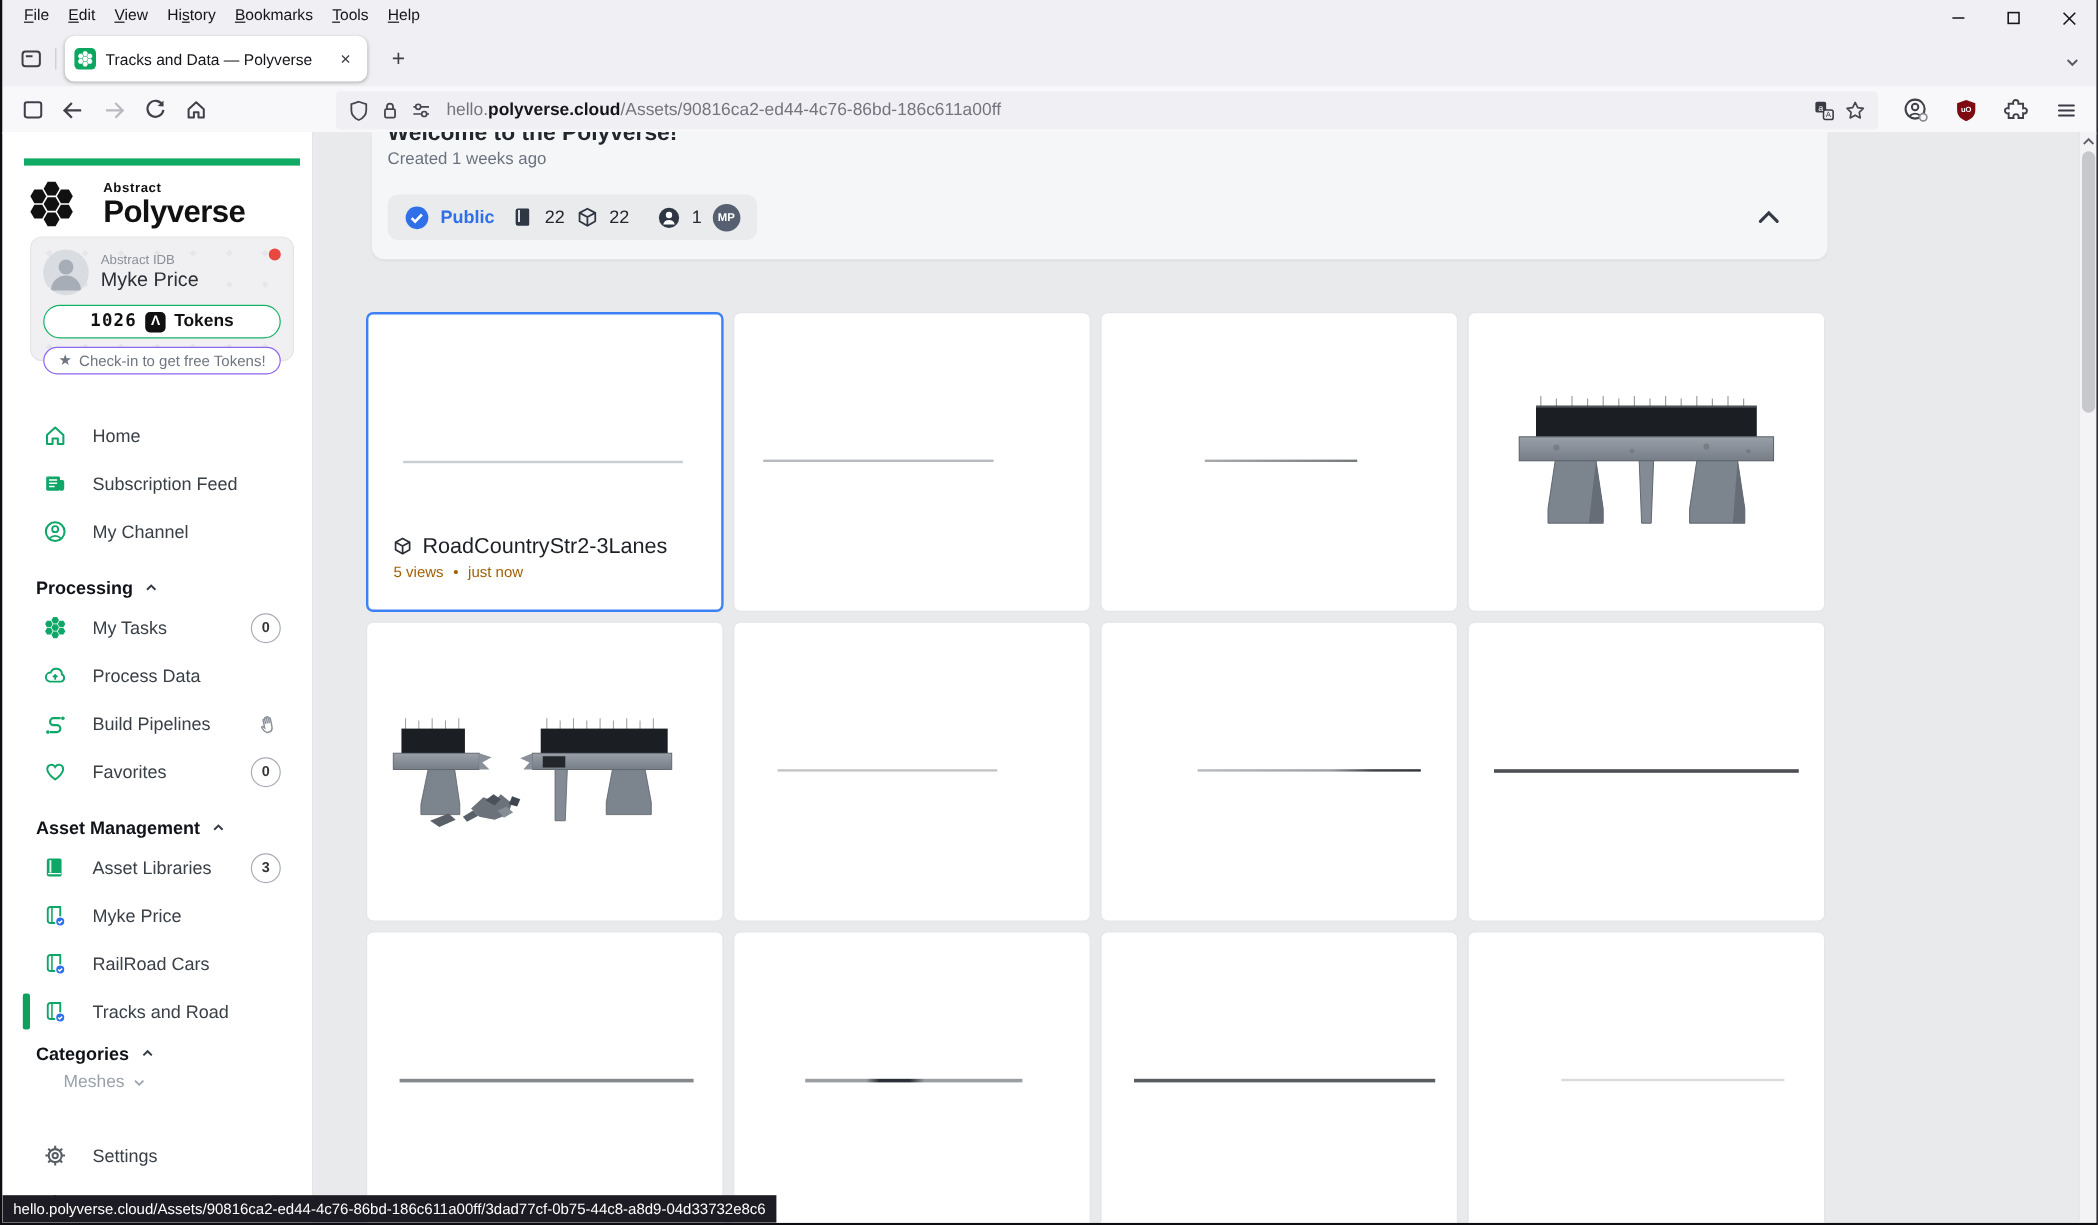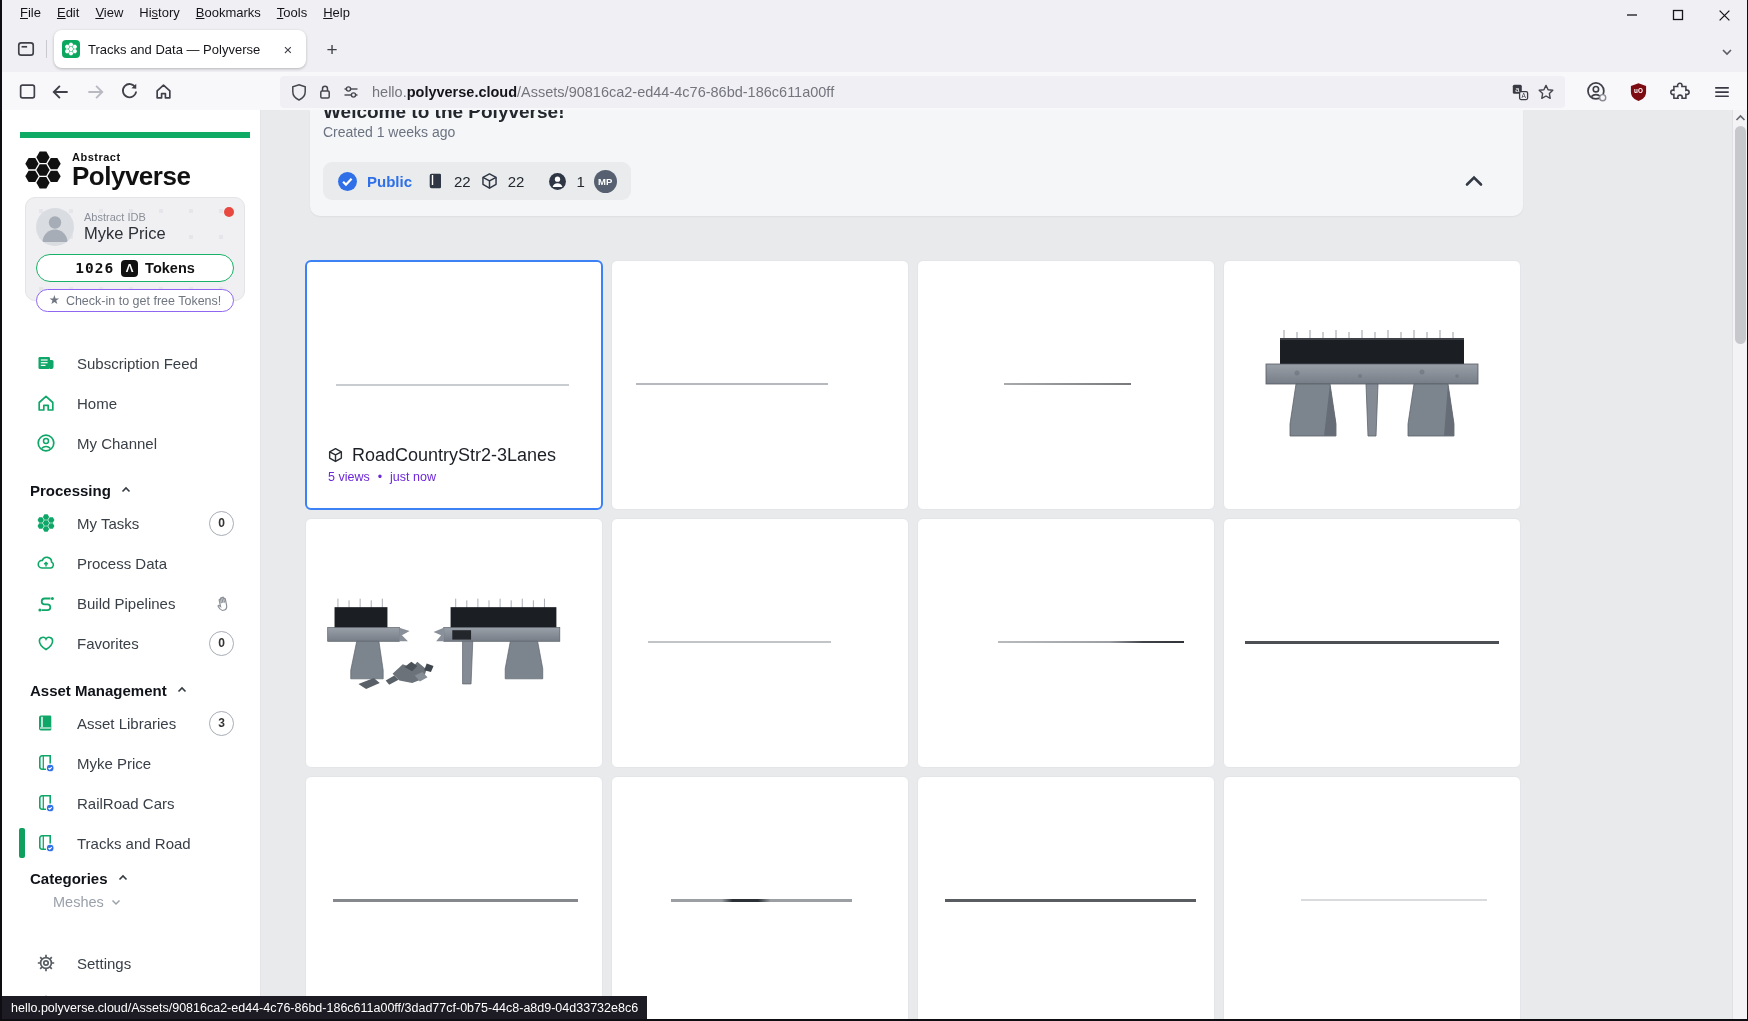--- a/index.html
+++ b/index.html
@@ -39,21 +39,21 @@
 
   
   .sidebar { position:absolute; left:0; top:110px; width:259px; bottom:0; background:#fff; border-right:1px solid #e3e3e8; overflow:hidden; }
   .mainarea { position:absolute; left:259px; top:110px; right:15px; bottom:0; background:#e9eaec; overflow:hidden; }
   .vscroll { position:absolute; right:0; top:110px; width:15px; bottom:0; background:#f3f3f5; border-left:1px solid #e0e0e5; }
   .vscroll .arrow { position:absolute; top:3px; left:2px; }
   .vscroll .thumb { position:absolute; top:16px; left:2px; width:11px; height:218px; background:#c6c8cc; border-radius:6px; }
 
   
   .sb-accent { margin:22px 0 0 18px; width:230px; height:6px; background:#0fab64; }
-  .brand { display:flex; align-items:center; gap:8px; margin:9px 0 0 20px; height:46px; }
+  .brand { display:flex; align-items:center; gap:22px; margin:9px 0 0 20px; height:46px; }
   .brand-text .small { font-size:11px; font-weight:700; letter-spacing:.5px; color:#111; line-height:11px; }
   .brand-text .big { font-size:26px; font-weight:800; color:#111; letter-spacing:-.5px; line-height:26px; }
   .user-card { position:relative; margin:4px 14px 0 23px; width:220px; height:104px; background:#f0f0f3;
                border:1px solid #e4e4e8; border-radius:10px; padding:10px 10px 8px;
                background-image:radial-gradient(#e6e6ea 2.5px, transparent 2.5px); background-size:30px 26px; }
   .red-dot { position:absolute; right:10px; top:9px; width:10px; height:10px; border-radius:50%; background:#e8483f; }
   .uc-row { display:flex; gap:10px; align-items:center; }
   .avatar-ph { width:38px; height:38px; border-radius:50%; background:#d9dce1; overflow:hidden; flex:none; }
   .uc-org { font-size:11px; color:#8a8f98; }
   .uc-name { font-size:16.5px; color:#2b2f36; margin-top:1px; }
@@ -110,21 +110,21 @@
   .pl-f { left:12%; width:62%; background:#c2c5c8; }
   .pl-g { left:27%; width:63%; background:linear-gradient(90deg,#b9bcbf 0%,#9b9ea2 60%,#3f4246 78%,#303338 100%); }
   .pl-h { left:7%;  width:86%; height:3px; background:#4c4f54; }
   .pl-i { left:9%;  width:83%; height:3px; background:#85888d; }
   .pl-j { left:20%; width:61%; height:3px; background:linear-gradient(90deg,#9b9ea2 28%,#2b3036 34%,#2b3036 48%,#9b9ea2 55%); }
   .pl-k { left:9%;  width:85%; height:3px; background:#595c61; }
   .pl-l { left:26%; width:63%; background:#d9dbdd; }
   .preview-img { position:absolute; left:50%; top:50%; transform:translate(-50%,-50%); }
   .card-caption { position:absolute; left:20px; top:183px; display:flex; align-items:center; gap:8px; }
   .card-title { font-size:18px; font-weight:400; color:#1c2026; }
-  .card-meta { position:absolute; left:21px; top:208px; display:flex; align-items:center; gap:8px; font-size:12.5px; color:#6d28d9; }
+  .card-meta { position:absolute; left:21px; top:208px; display:flex; align-items:center; gap:8px; font-size:12.5px; color:#a16207; }
 
   .ico { display:block; }
 </style>
 </head>
 <body>
 
 <svg width="0" height="0" style="position:absolute">
   <defs>
     <g id="hexflower">
       <polygon points="2.6,-4.5 5.2,0 2.6,4.5 -2.6,4.5 -5.2,0 -2.6,-4.5" transform="translate(0,0)"></polygon>
@@ -316,35 +316,35 @@
       </div>
       <div class="checkin-pill">
         <span class="star-glyph">★</span>
         <span>Check-in to get free Tokens!</span>
       </div>
     </div>
 
     <nav class="sb-nav">
       <div class="sb-item">
         <svg class="ico" width="20" height="20" viewBox="0 0 20 20">
+            <path d="M3.2 9.5L10 3.3l6.8 6.2V17h-4.6v-4.6H7.8V17H3.2z" fill="none" stroke="#0fa768" stroke-width="1.7" stroke-linejoin="round"></path>
+          </svg>
+        <span class="lbl">Home</span>
+      </div>
+      <div class="sb-item">
+        <svg class="ico" width="20" height="20" viewBox="0 0 20 20">
             <rect x="2.5" y="4" width="11.5" height="12" rx="1.2" fill="#0fa768"></rect>
             <path d="M14 7h2a1.5 1.5 0 0 1 1.5 1.5v5.5a2 2 0 0 1-2 2H14z" fill="#0fa768"></path>
             <g stroke="#fff" stroke-width="1.2">
               <line x1="4.8" y1="7" x2="11.6" y2="7"></line>
               <line x1="4.8" y1="9.7" x2="11.6" y2="9.7"></line>
               <line x1="4.8" y1="12.4" x2="9.5" y2="12.4"></line>
             </g>
           </svg>
         <span class="lbl">Subscription Feed</span>
-      </div>
-      <div class="sb-item">
-        <svg class="ico" width="20" height="20" viewBox="0 0 20 20">
-            <path d="M3.2 9.5L10 3.3l6.8 6.2V17h-4.6v-4.6H7.8V17H3.2z" fill="none" stroke="#0fa768" stroke-width="1.7" stroke-linejoin="round"></path>
-          </svg>
-        <span class="lbl">Home</span>
       </div>
       <div class="sb-item">
         <svg class="ico" width="20" height="20" viewBox="0 0 20 20">
             <circle cx="10" cy="10" r="7.8" fill="none" stroke="#0fa768" stroke-width="1.7"></circle>
             <circle cx="10" cy="8" r="2.5" fill="none" stroke="#0fa768" stroke-width="1.5"></circle>
             <path d="M5.6 15.5a6 6 0 0 1 8.8 0" fill="none" stroke="#0fa768" stroke-width="1.5"></path>
           </svg>
         <span class="lbl">My Channel</span>
       </div>
 

